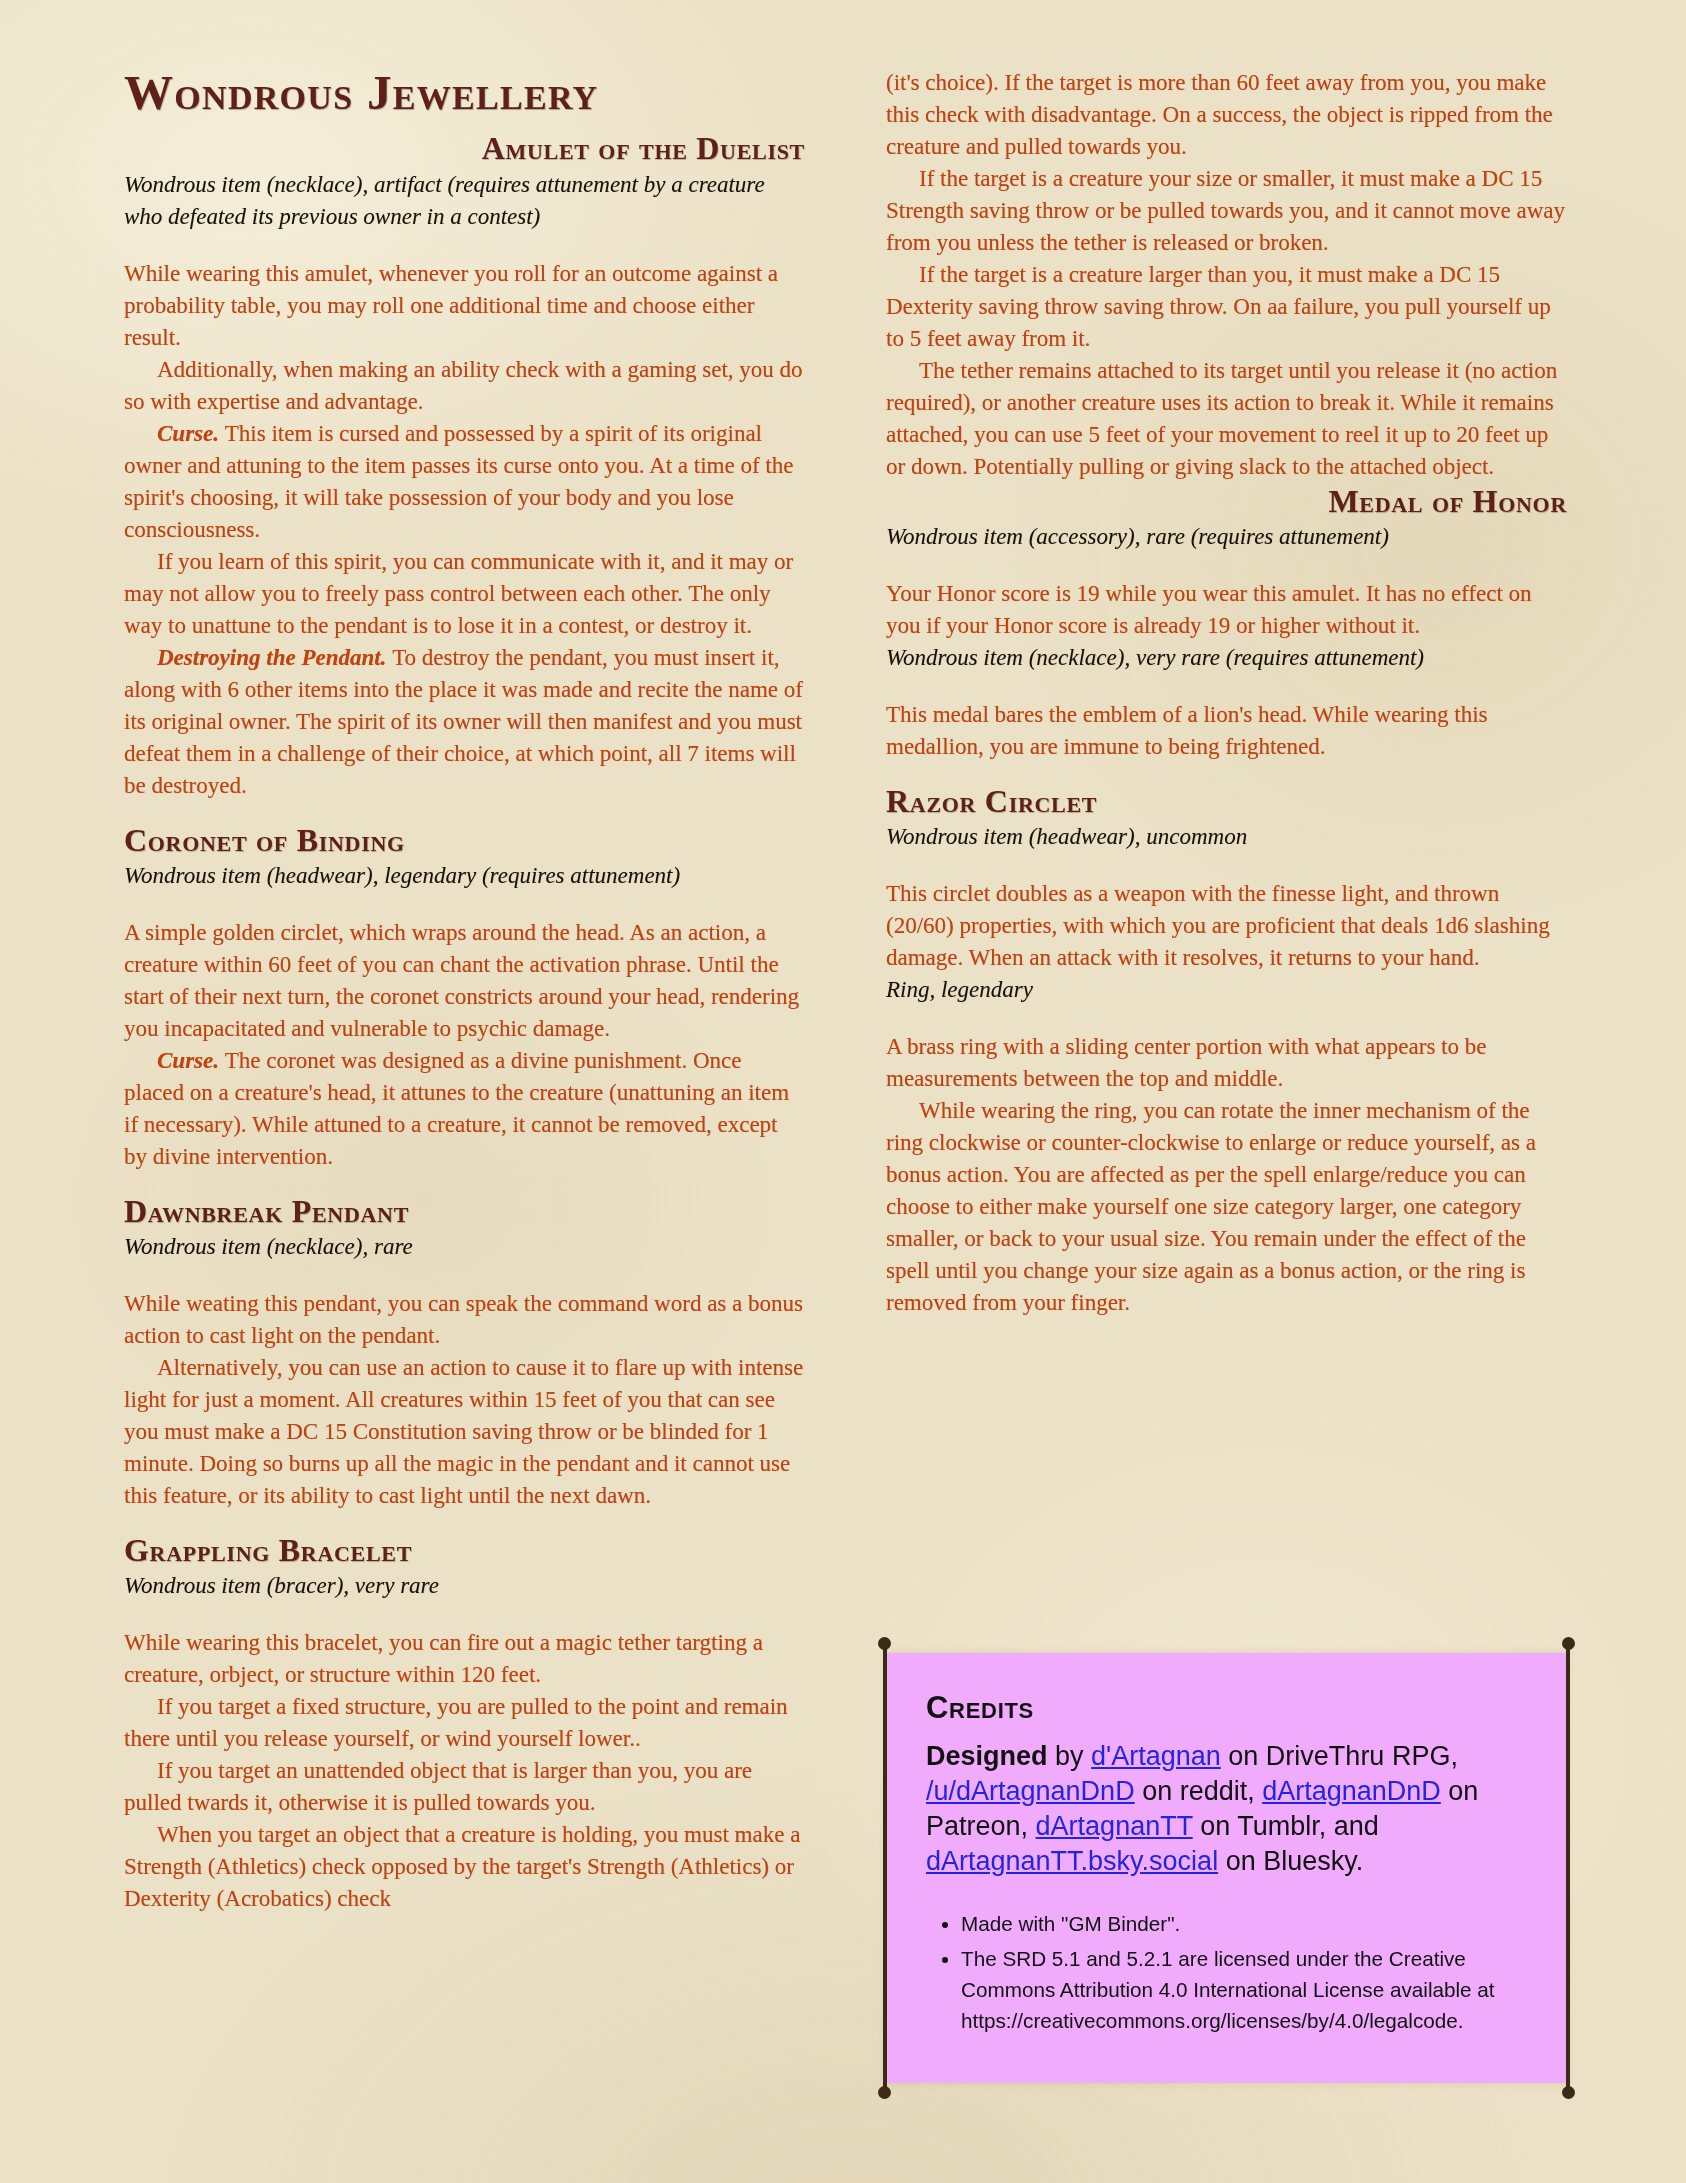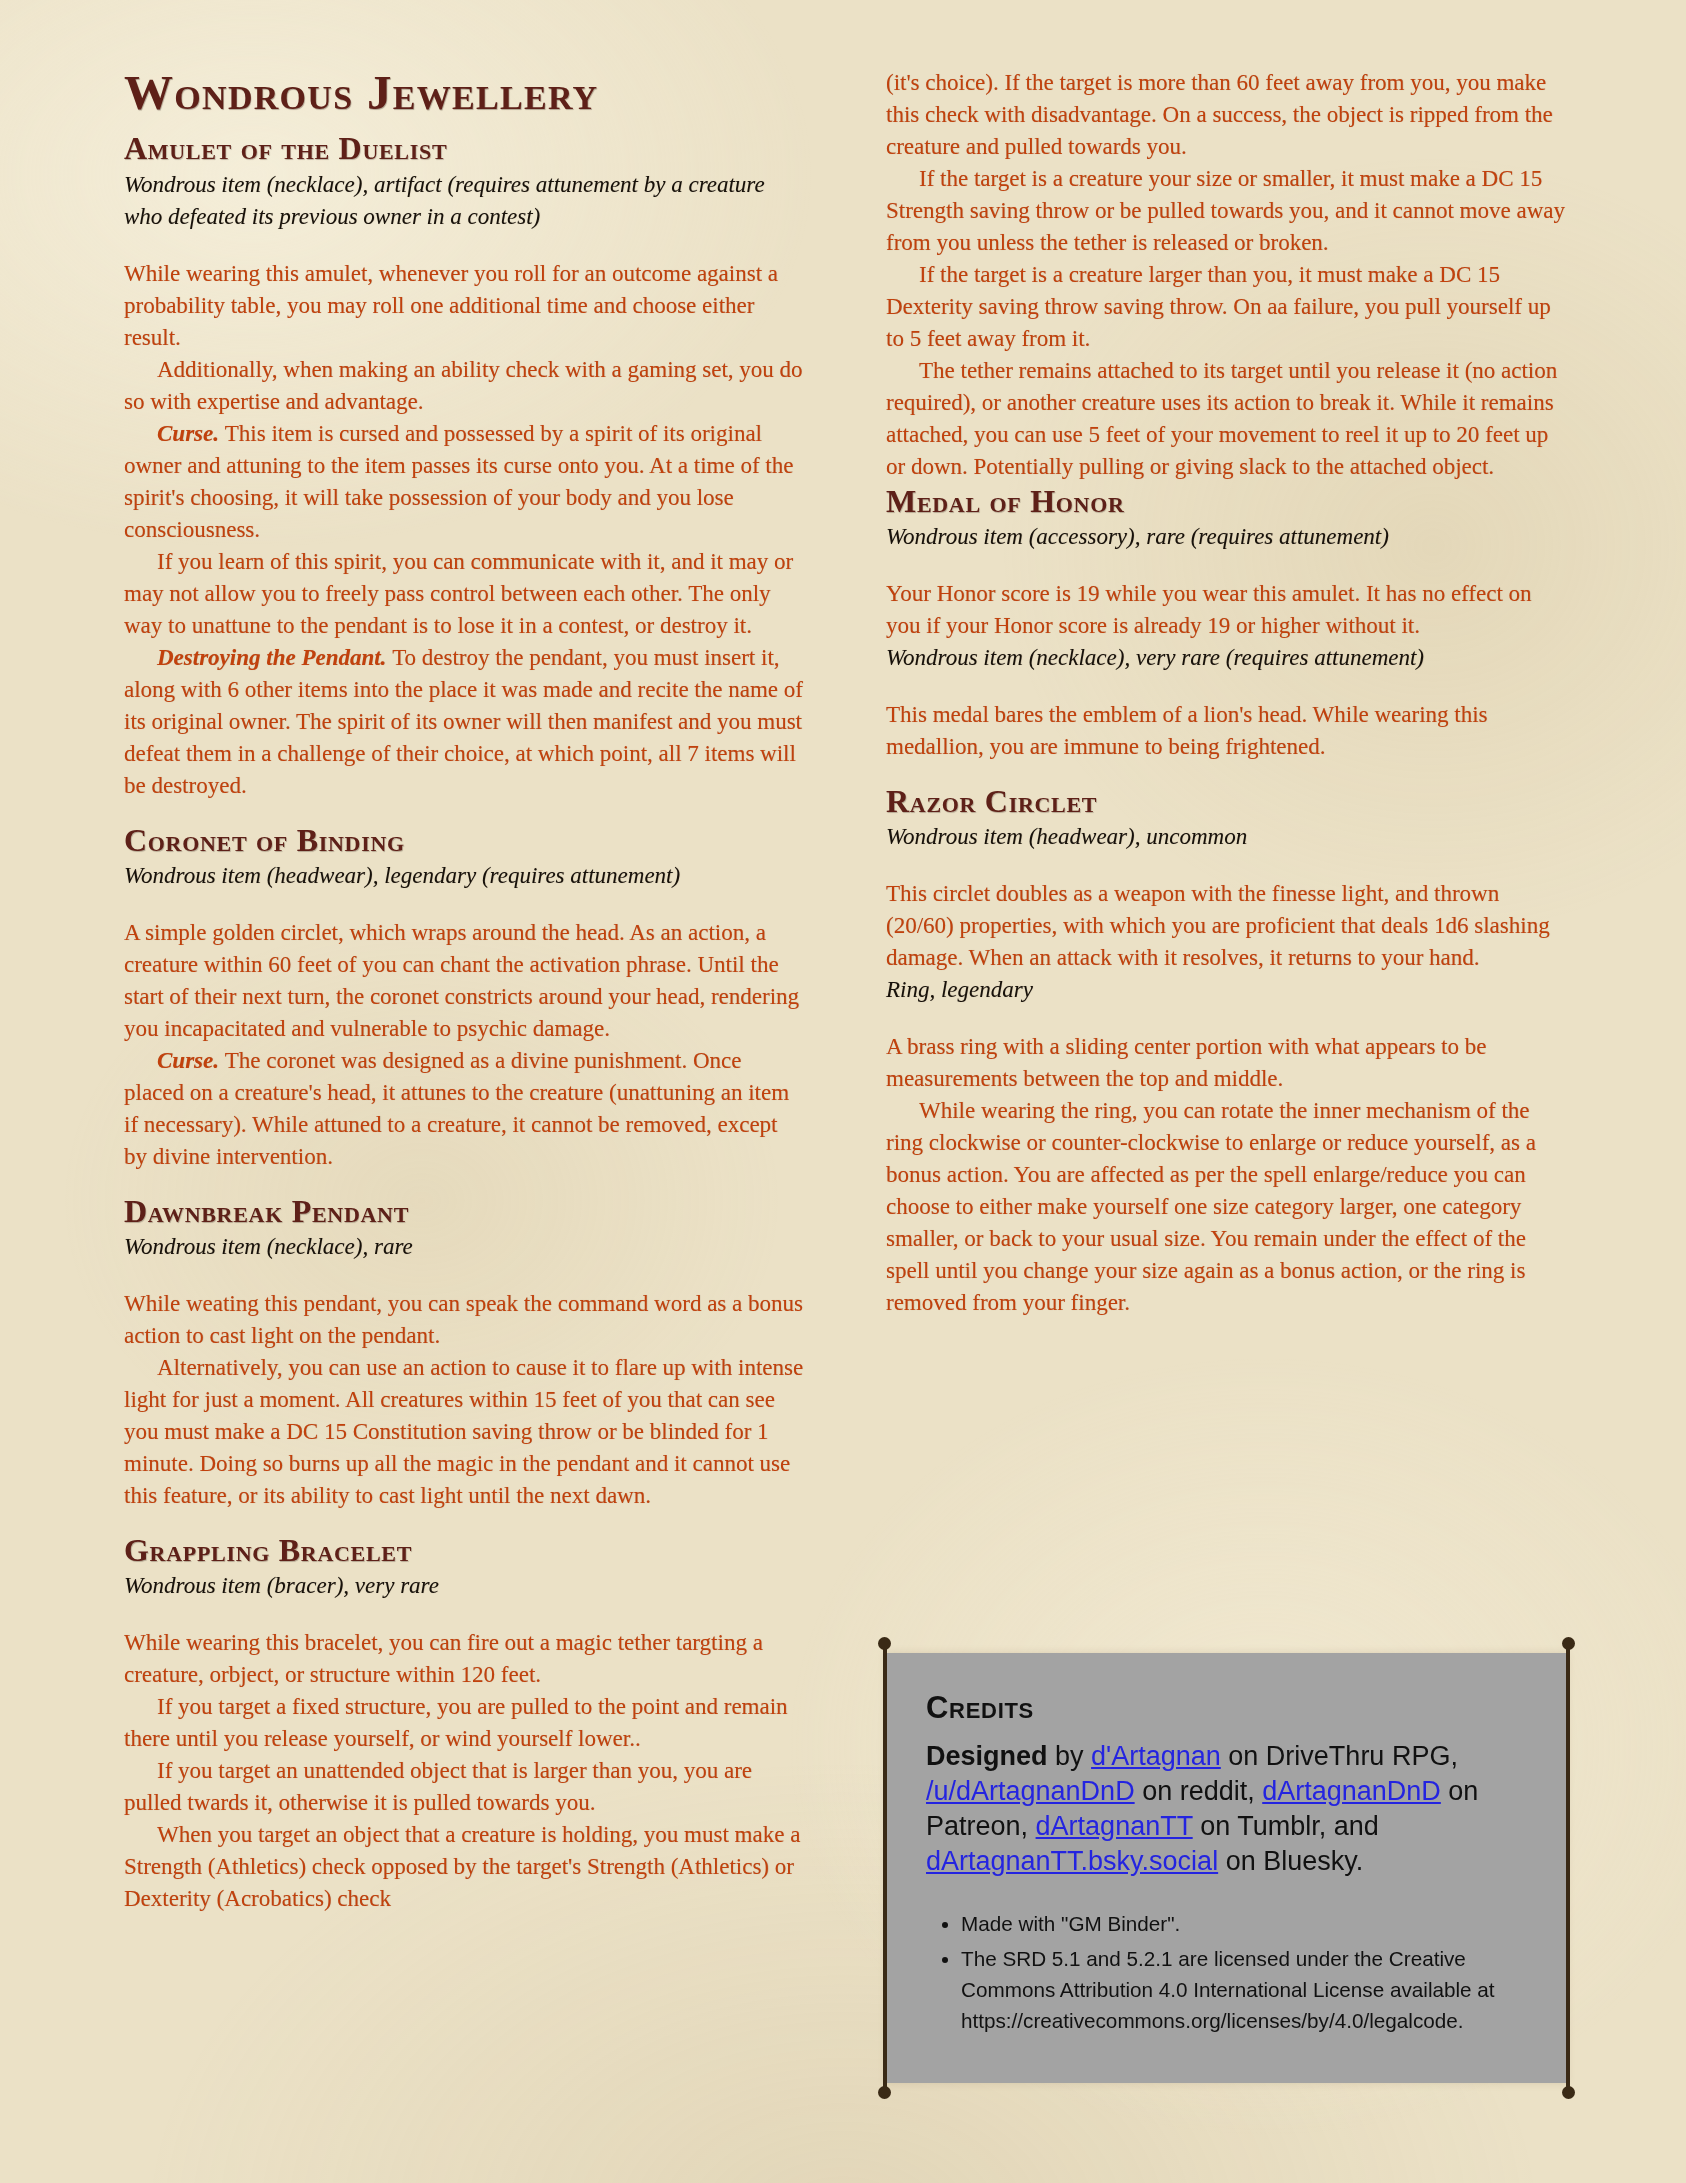--- a/index.html
+++ b/index.html
@@ -25,37 +25,37 @@
   .doc-title{
     font-variant:small-caps;font-size:49px;line-height:1.05;
     color:#5e2018;letter-spacing:1.3px;margin:0 0 12px 0;font-weight:600;
     text-shadow:0.7px 0.7px 0.7px rgba(60,40,30,.35);
   }
   h3.sec-h{
     font-variant:small-caps;font-size:32px;line-height:1.15;
     color:#5e2018;letter-spacing:0.7px;margin:20px 0 1.3px 0;font-weight:600;
     text-shadow:0.7px 0.7px 0.7px rgba(60,40,30,.3);
   }
-  .sec:first-child h3.sec-h{margin-top:0;}
+  .sec:first-child h3.sec-h{margin-top:0;text-align:right;}
   .subtitle{
     font-style:italic;font-size:23px;line-height:32px;color:#17110a;
     margin:0 0 25px 0;text-shadow:0.3px 0.3px 0.7px rgba(70,50,35,.3);
   }
   p.body-p{
     font-size:23px;line-height:32px;color:#c2410c;margin:0;
     text-shadow:0.3px 0.3px 0.7px rgba(70,50,35,.3);
   }
   p.body-p.indent{text-indent:33px;}
   .seg-lead{font-weight:bold;font-style:italic;}
   .seg-italic{}
   .seg-bold{font-weight:bold;}
   
   .credits-box{
     margin-top:auto;position:relative;
-    background:#a3a3a3;
+    background:#f0abfc;
     padding:37px 37px 43px 40px;
     box-shadow:0 0 8px rgba(120,100,60,.18);
   }
   .credits-box::before,.credits-box::after{
     content:"";position:absolute;top:-9.3px;bottom:-9.3px;width:3.3px;background:#3a2a16;
   }
   .credits-box::before{left:-2.7px;}
   .credits-box::after{right:-2.7px;}
   .pin{position:absolute;width:13.3px;height:13.3px;border-radius:50%;background:#3a2a16;}
   .pin.tl{left:-8px;top:-16px;}

